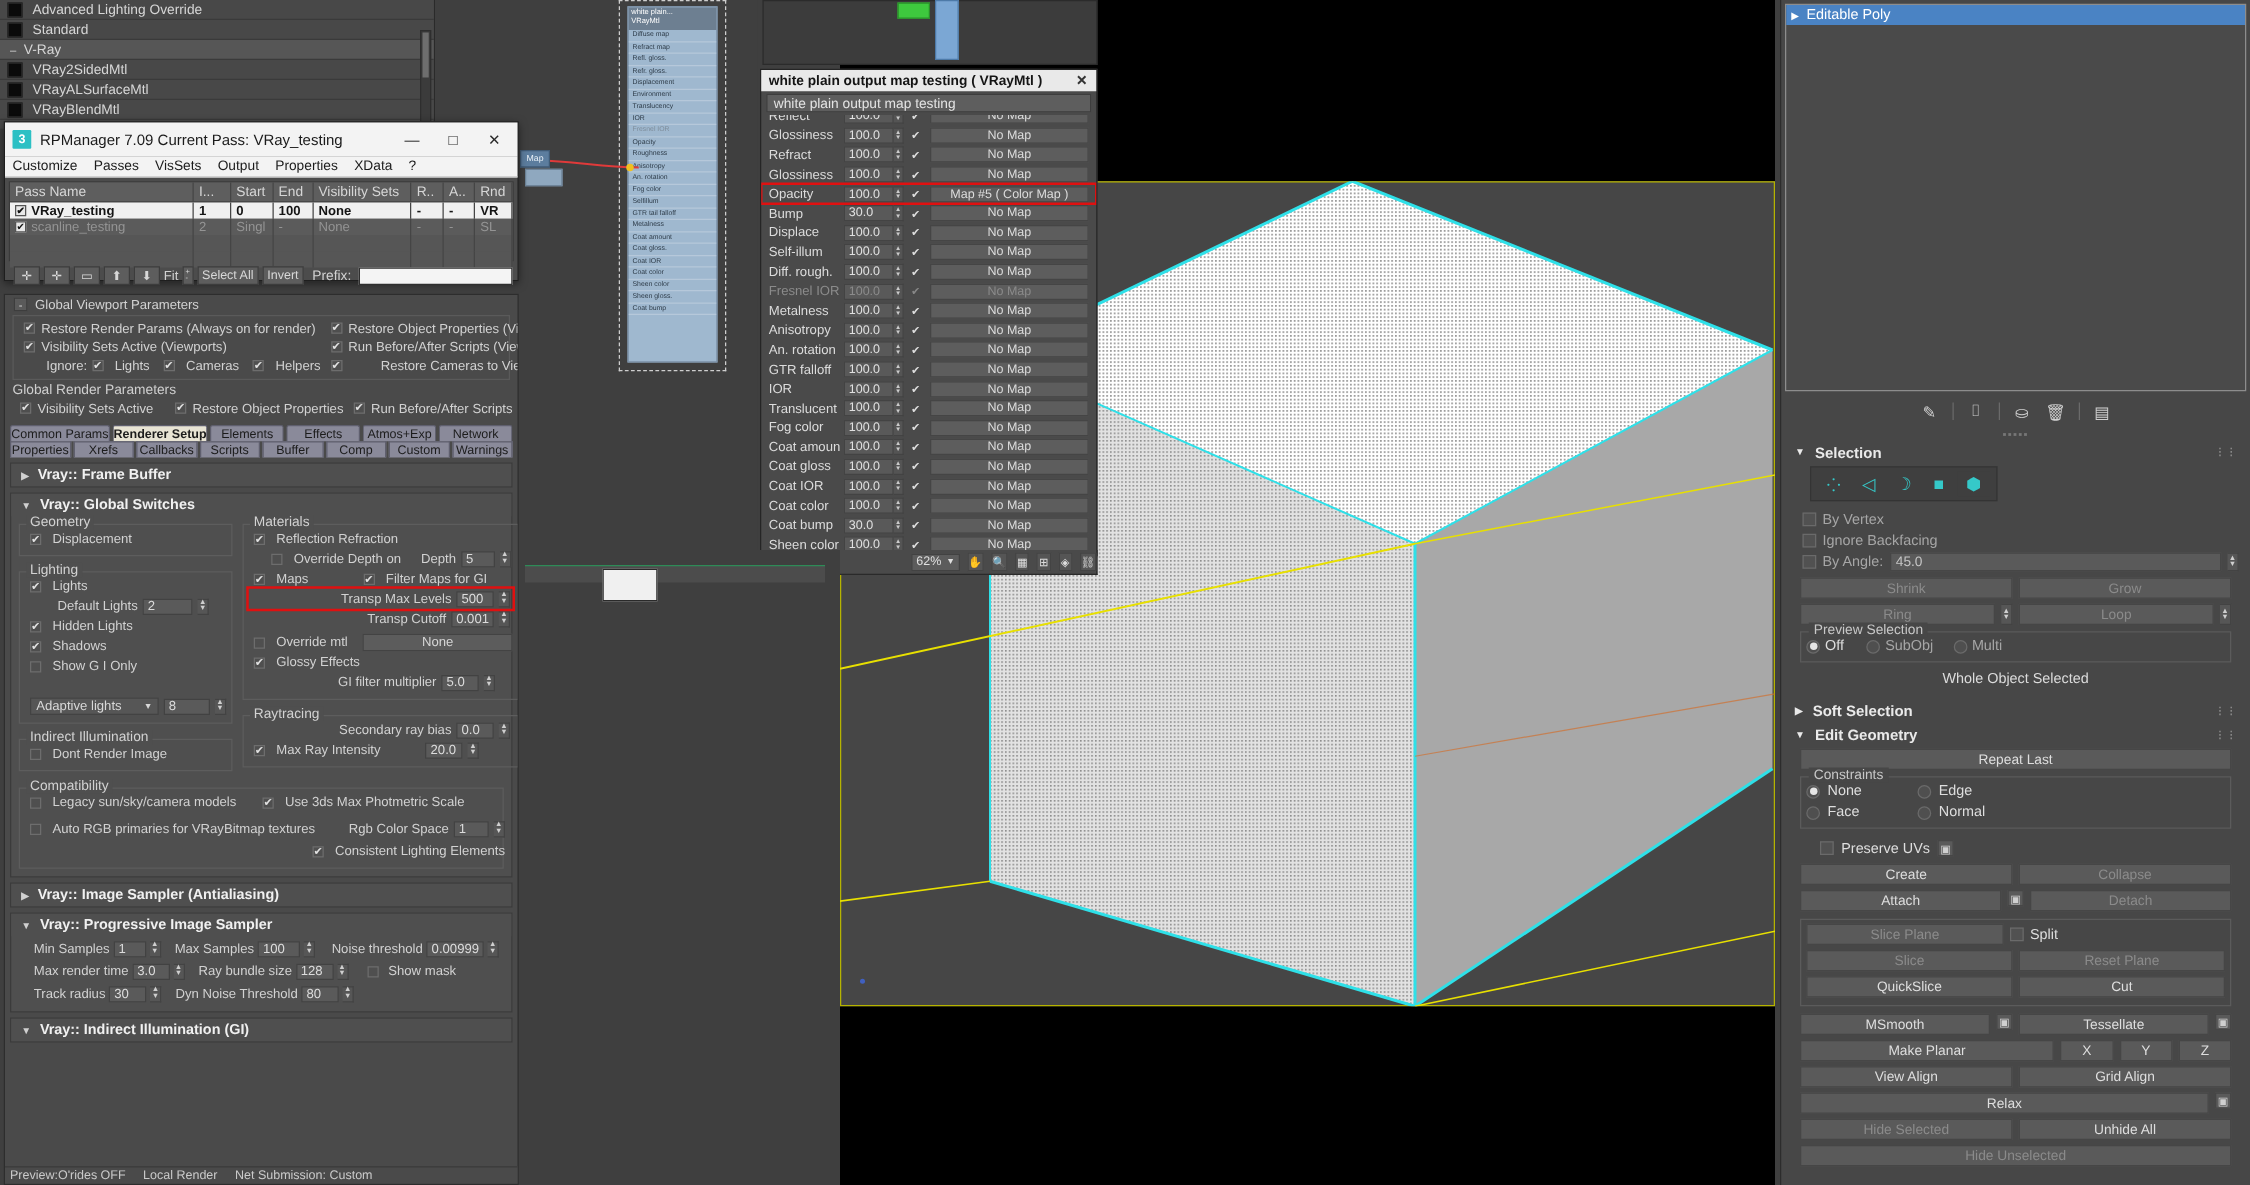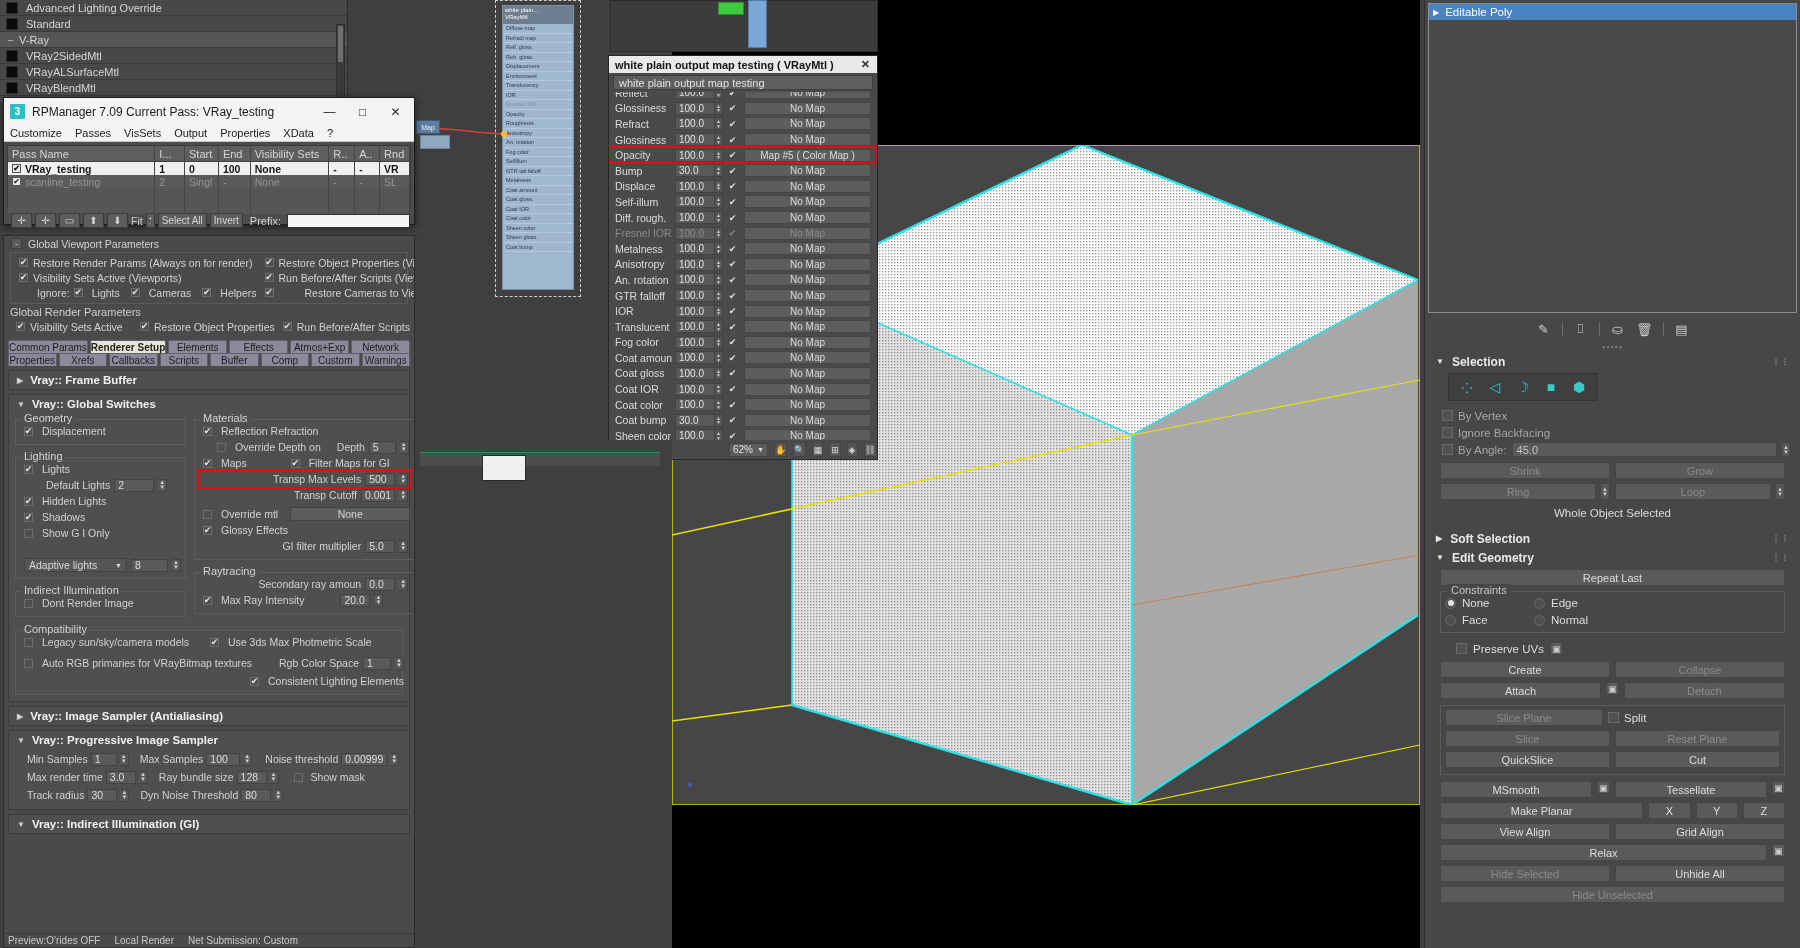--- a/index.html
+++ b/index.html
@@ -809,31 +809,31 @@
             </div>
             <div class="row" style="padding-left:4px;margin-top:3px">
               <span class="cb"></span>
               <span class="lbl">Override mtl</span>
               <span class="btn-flat" style="width:120px;margin-left:8px">None</span>
             </div>
             <div class="row" style="padding-left:4px">
               <span class="cb on"></span>
               <span class="lbl">Glossy Effects</span>
             </div>
-            <div class="row" style="justify-content:flex-end;padding-right:2px">
+            <div class="row" style="justify-content:flex-end;padding-right:14px">
               <span class="lbl">GI filter multiplier</span>
               <span class="num" style="min-width:30px">5.0</span>
               <span class="spin">▲<br>▼</span>
             </div>
           </div>
 
           <div class="fieldset" style="margin-top:12px">
             <span class="fs-title">Raytracing</span>
             <div class="row" style="justify-content:flex-end;padding-right:2px">
-              <span class="lbl">Secondary ray amoun</span>
+              <span class="lbl">Secondary ray bias</span>
               <span class="num" style="min-width:30px">0.0</span>
               <span class="spin">▲<br>▼</span>
             </div>
             <div class="row" style="padding-left:4px">
               <span class="cb on"></span>
               <span class="lbl">Max Ray Intensity</span>
               <span class="num" style="min-width:30px;margin-left:32px">20.0</span>
               <span class="spin">▲<br>▼</span>
             </div>
           </div>
@@ -1174,20 +1174,31 @@
       <div class="btn-row">
         <span class="cp-btn dim">Shrink</span>
         <span class="cp-btn dim">Grow</span>
       </div>
       <div class="btn-row">
         <span class="cp-btn dim">Ring</span>
         <span class="spin" style="height:17px">▲<br>▼</span>
         <span class="cp-btn dim">Loop</span>
         <span class="spin" style="height:17px">▲<br>▼</span>
       </div>
+      <div class="cp-fieldset">
+        <span class="cp-fs-title">Preview Selection</span>
+        <div style="display:flex;align-items:center;gap:4px;">
+          <span class="radio on"></span>
+          <span class="cp-lbl" style="color:#dedede">Off</span>
+          <span class="radio" style="margin-left:14px"></span>
+          <span class="cp-lbl">SubObj</span>
+          <span class="radio" style="margin-left:12px"></span>
+          <span class="cp-lbl">Multi</span>
+        </div>
+      </div>
       <div class="ctr" style="margin-top:7px;font-size:11.5px;color:#dcdcdc">Whole Object Selected</div>
     </div>
   </div>
 
   <div class="cp-rollout" style="margin-top:4px">
     <div class="cp-head">
       <span class="arw">▶</span>
       <span>Soft Selection</span>
       <span class="grip">⋮⋮</span>
     </div>

